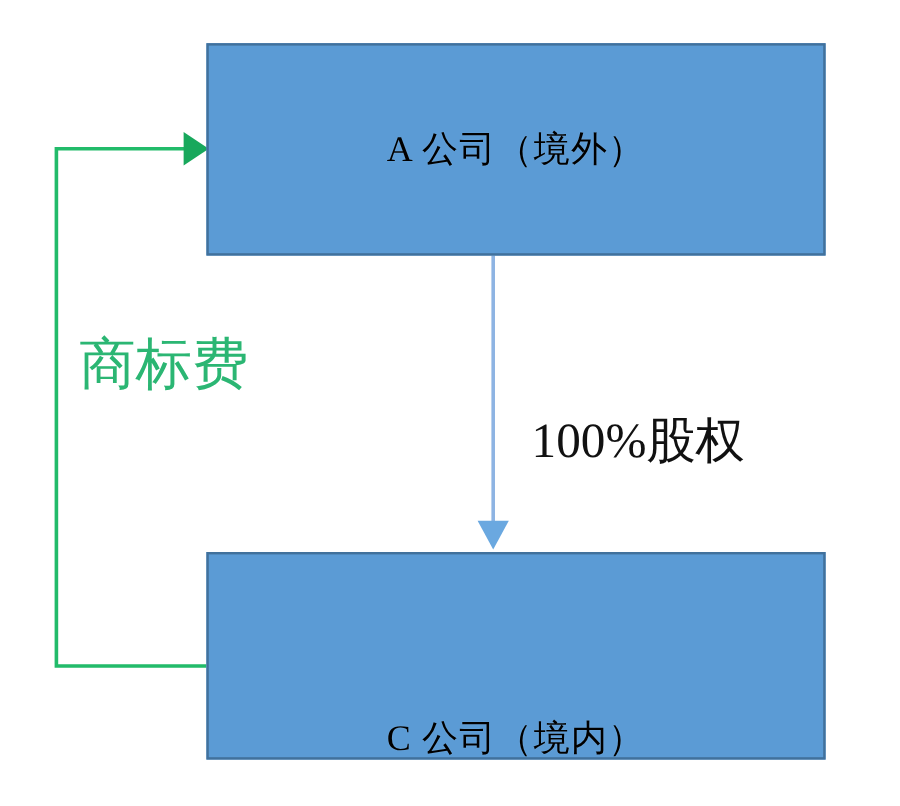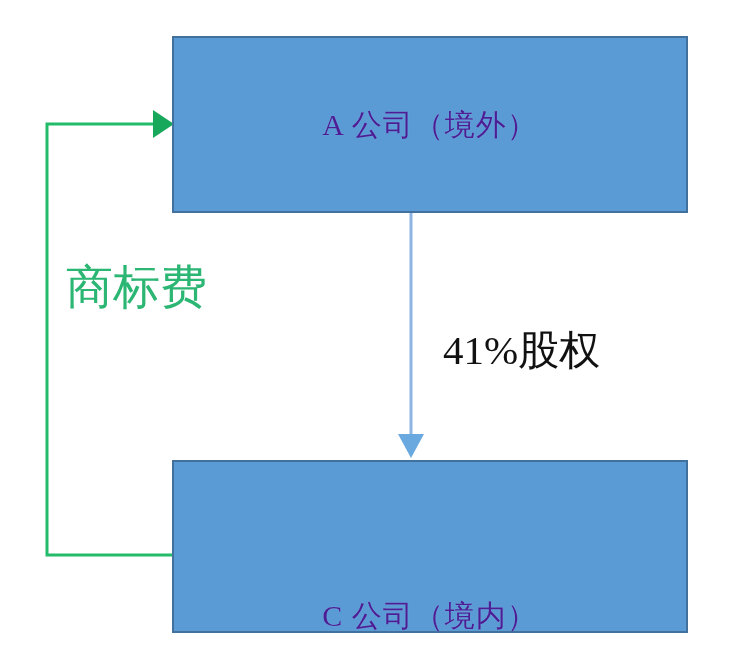--- a/index.html
+++ b/index.html
@@ -33,41 +33,42 @@
     height: 177px;
   }
   #box-c {
     left: 172px;
     top: 460px;
     width: 516px;
     height: 173px;
     align-items: flex-end;
   }
   .node-label {
-    color: #4c1d95;
+    color: #000000;
     font-size: 30px;
     letter-spacing: 1px;
     line-height: 1;
     white-space: nowrap;
     font-family: "Liberation Serif", "DejaVu Serif", serif;
     text-shadow: 0 0 1px rgba(255,255,255,0.25);
   }
   #svg-layer {
     position: absolute;
     left: 0;
     top: 0;
     width: 750px;
     height: 672px;
     pointer-events: none;
   }
   .edge-label {
     position: absolute;
     white-space: nowrap;
     line-height: 1;
     font-family: "Liberation Serif", "DejaVu Serif", serif;
+    margin-top: 17px;
   }
   #label-equity {
     left: 443px;
     top: 330px;
     font-size: 41px;
     color: #111111;
   }
   #label-fee {
     left: 66px;
     top: 264px;
@@ -90,17 +91,17 @@
   </svg>
 
   <div class="node-box" id="box-a">
     <span class="node-label">A 公司（境外）</span>
   </div>
 
   <div class="node-box" id="box-c">
     <span class="node-label">C 公司（境内）</span>
   </div>
 
-  <div class="edge-label" id="label-equity">41%股权</div>
+  <div class="edge-label" id="label-equity">100%股权</div>
 
   <div class="edge-label" id="label-fee">商标费</div>
 
 </div>
 
 </body></html>

